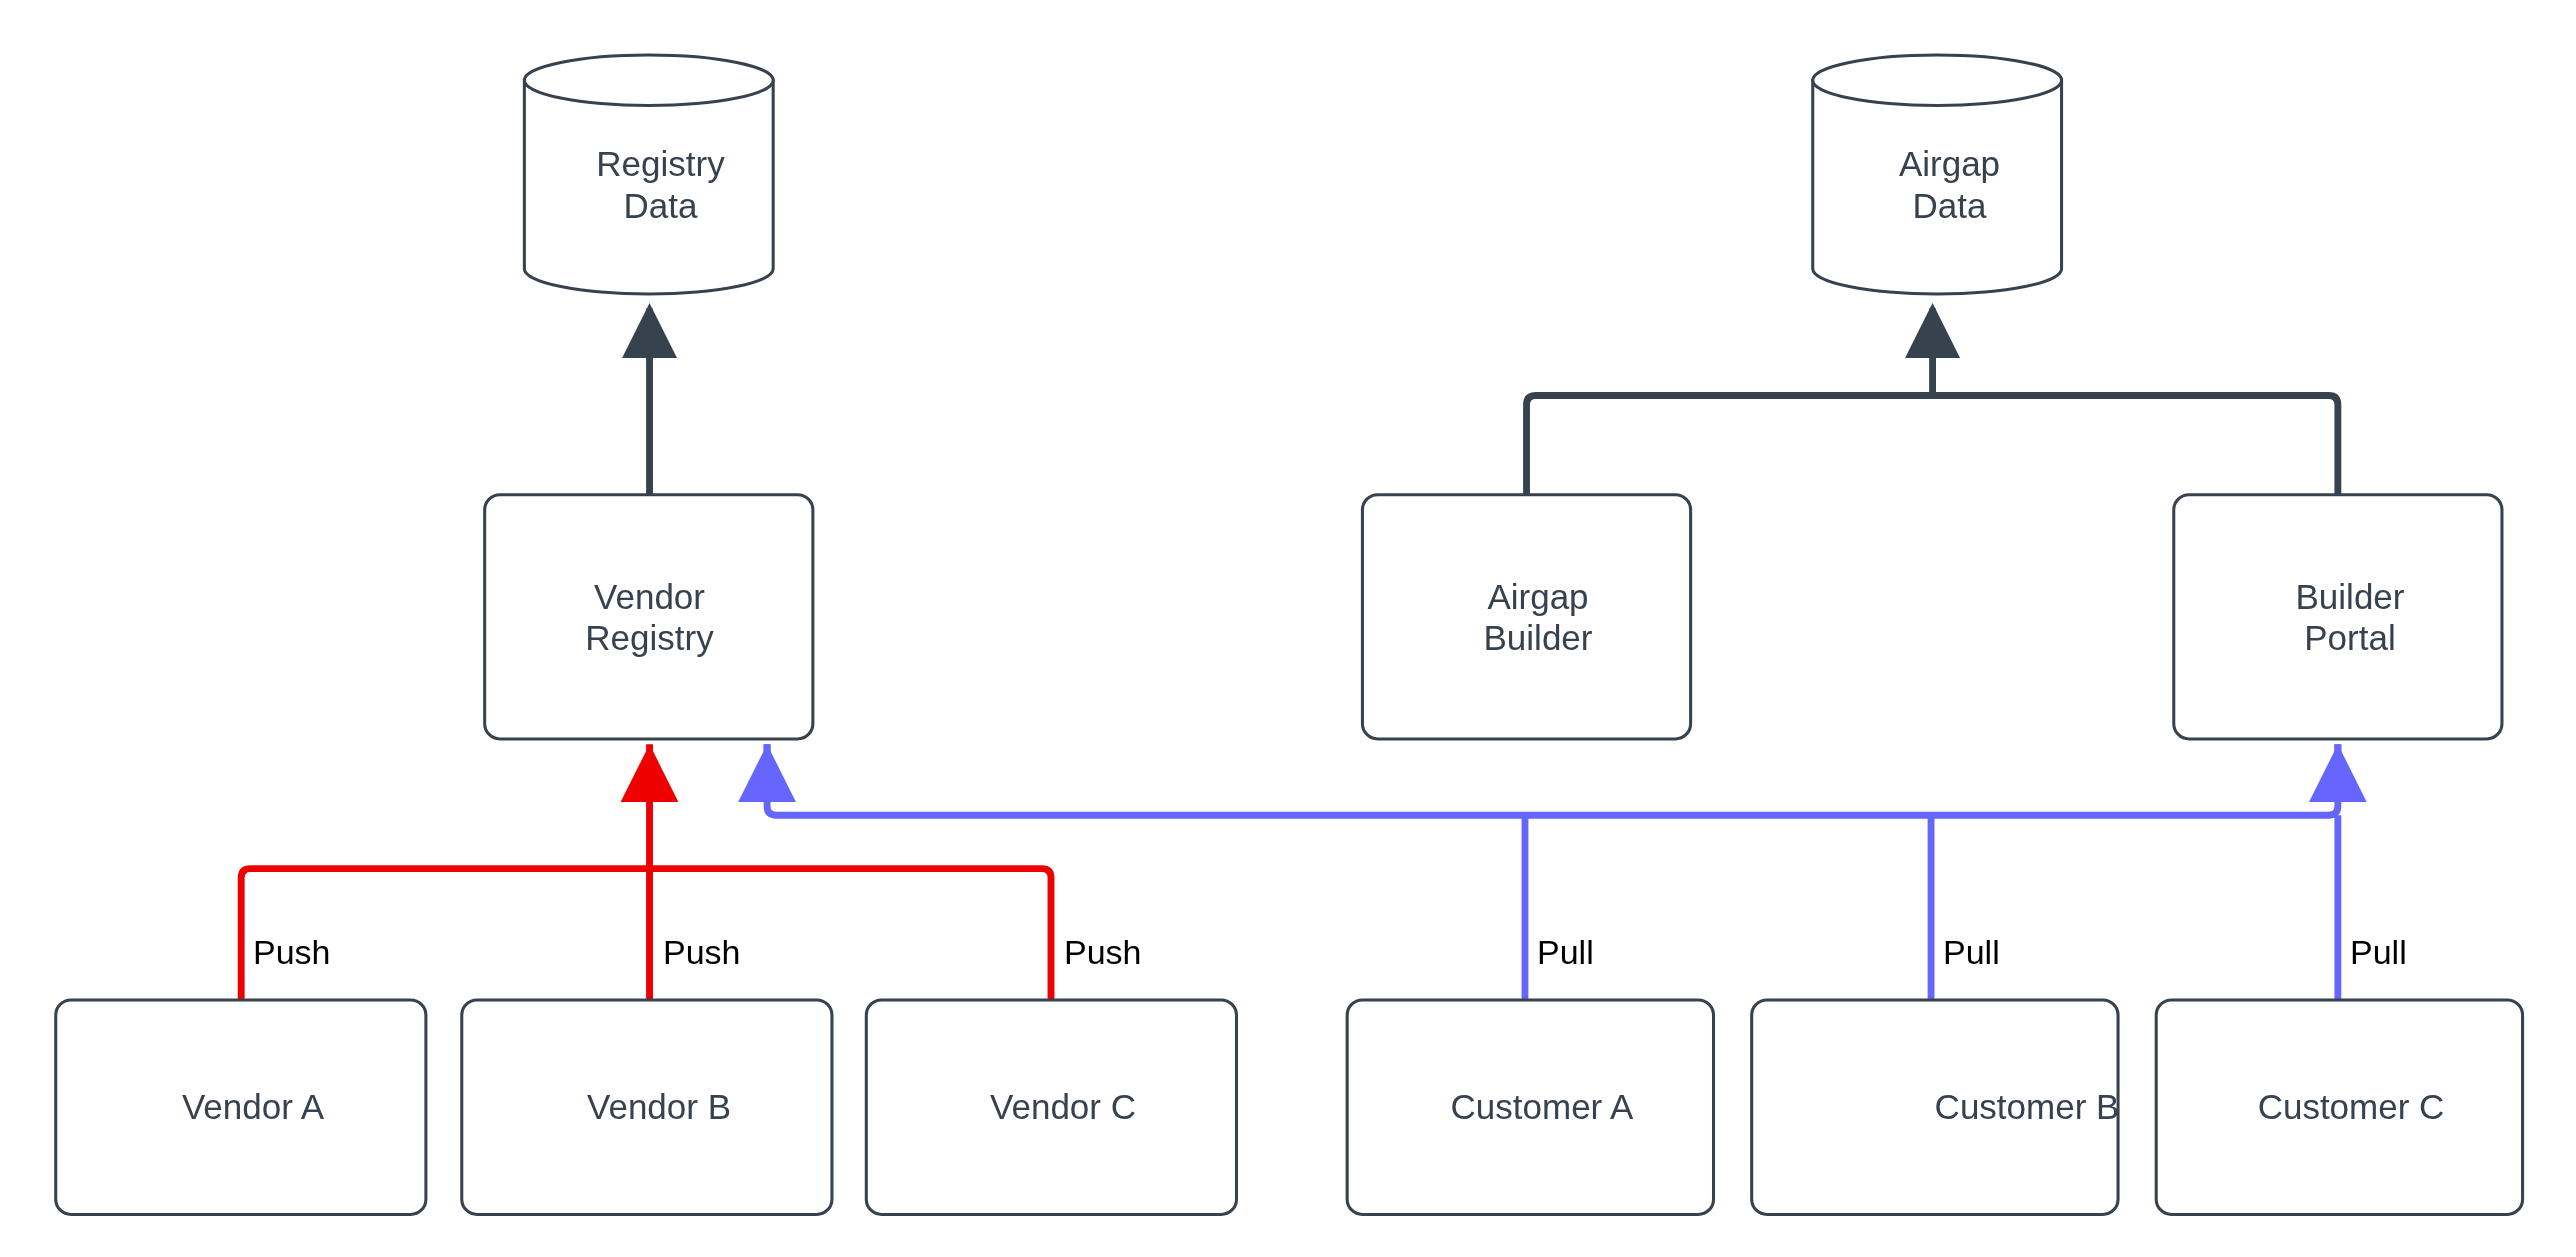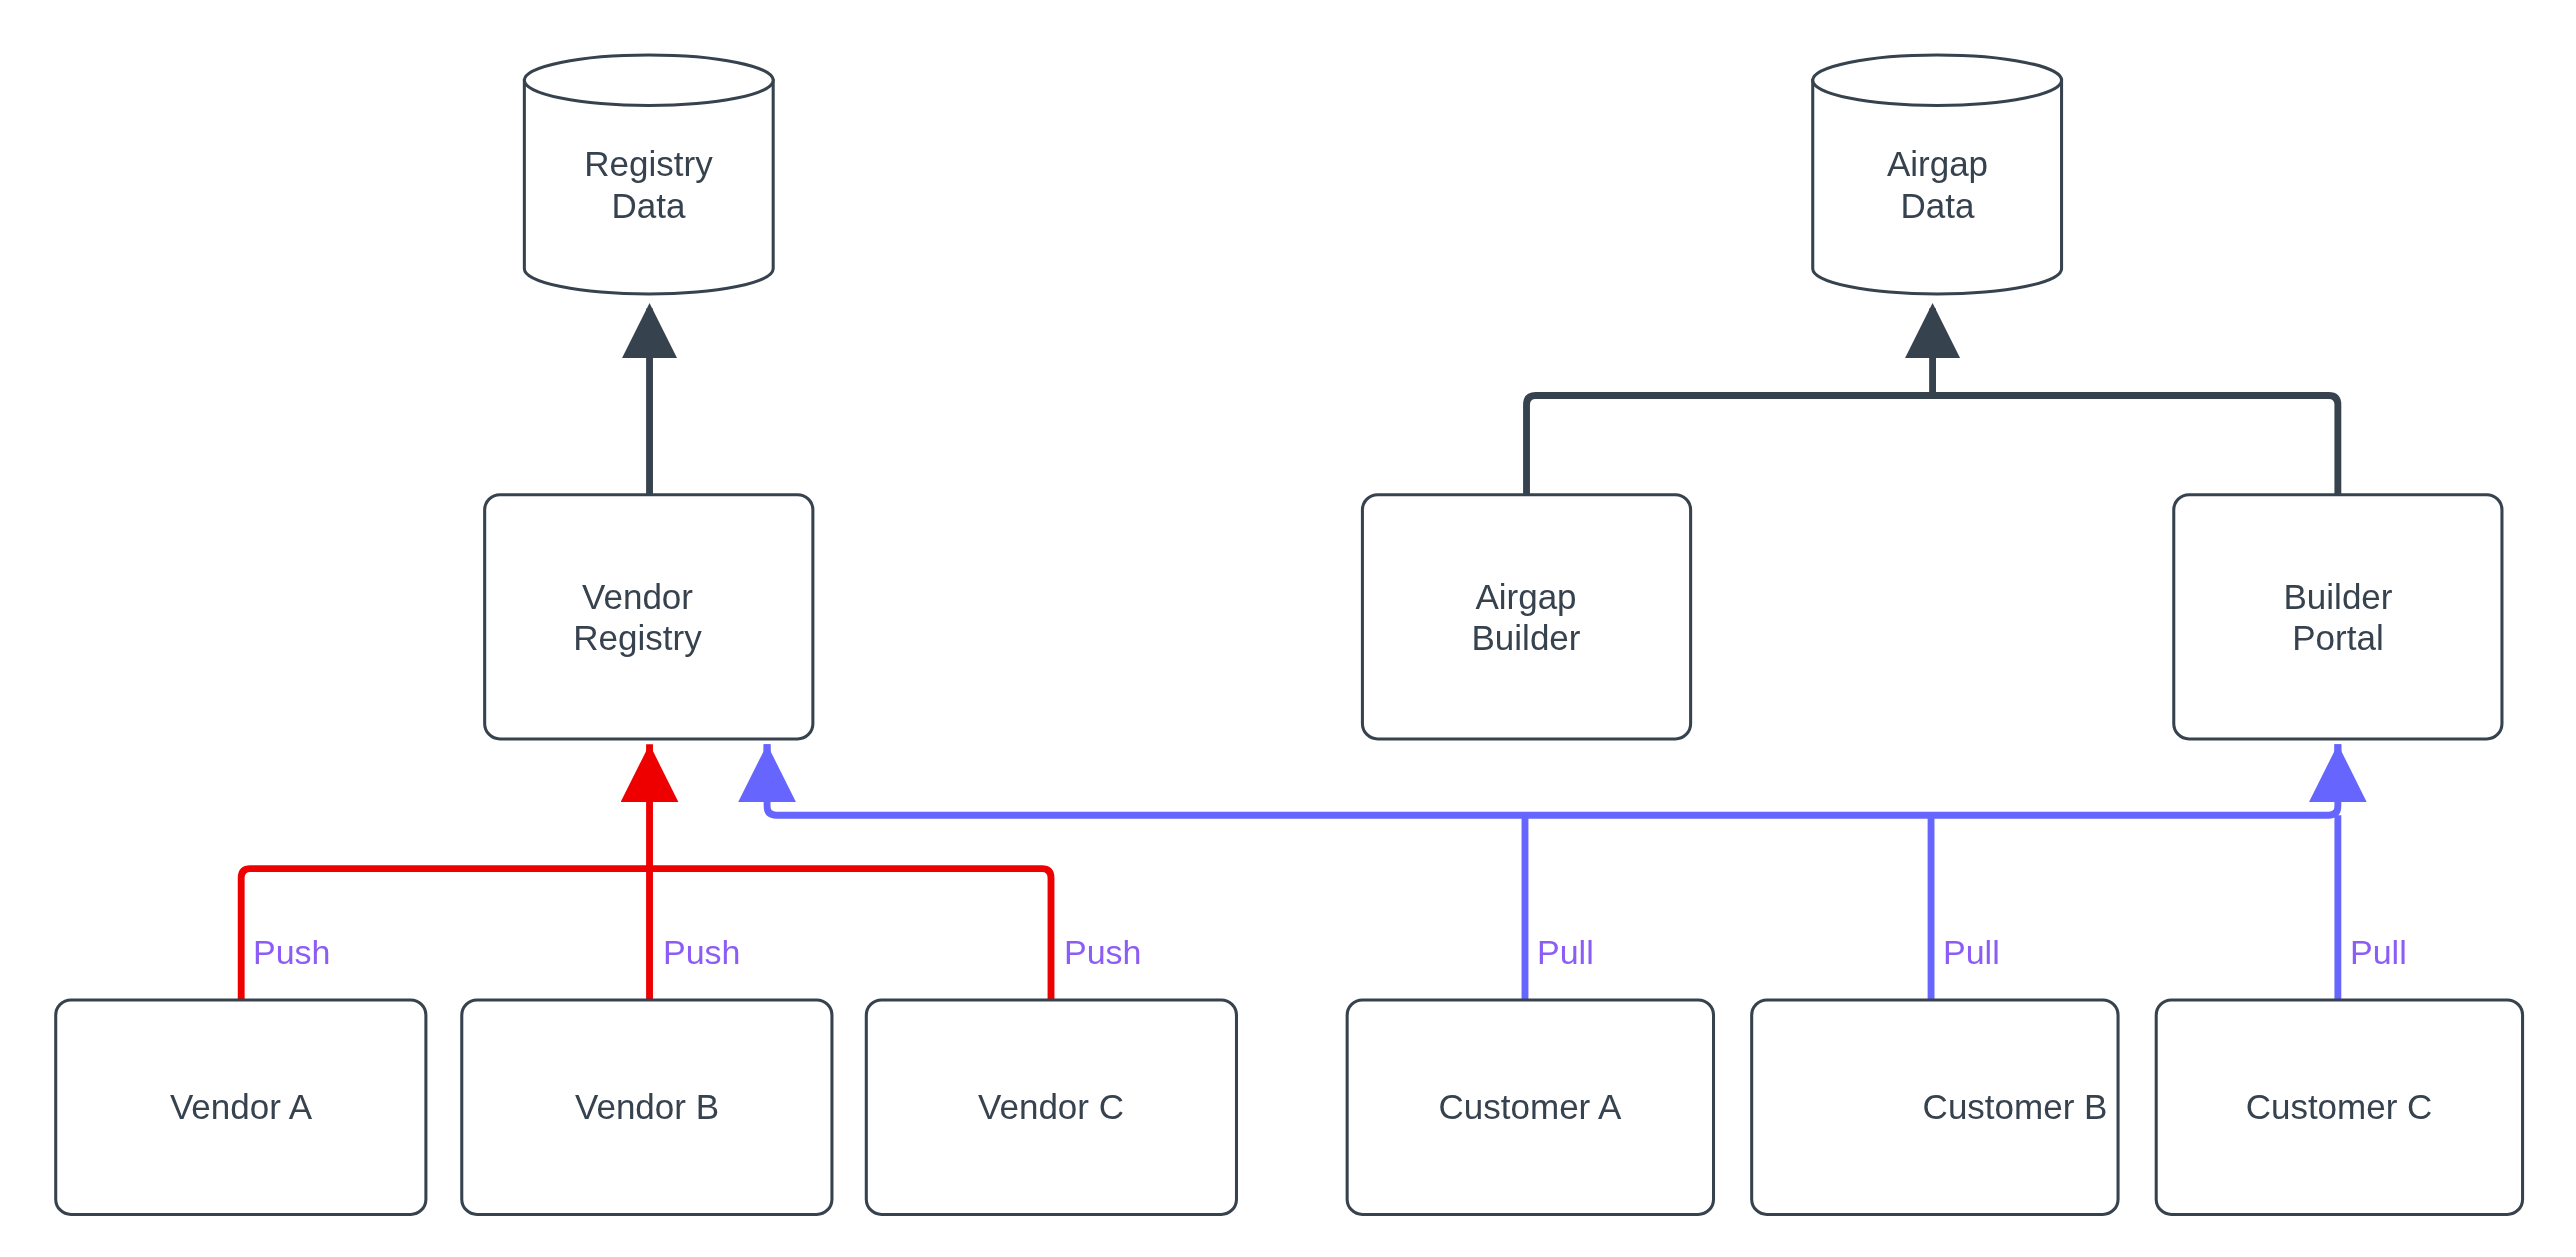--- a/index.html
+++ b/index.html
@@ -30,24 +30,25 @@
     display: flex;
     align-items: center;
     justify-content: center;
     text-align: center;
     color: #37424f;
     font-size: 35px;
     line-height: 1.18;
     font-family: "Liberation Sans", sans-serif;
     pointer-events: none;
     white-space: pre-line;
+    padding-left: 12px;
   }
   .edge-label {
     position: absolute;
-    color: #8b5cf6;
+    color: #000000;
     font-size: 34px;
     font-family: "Liberation Sans", sans-serif;
     white-space: nowrap;
     pointer-events: none;
   }
 </style>
 </head>
 <body>
 
 <div id="canvas">

